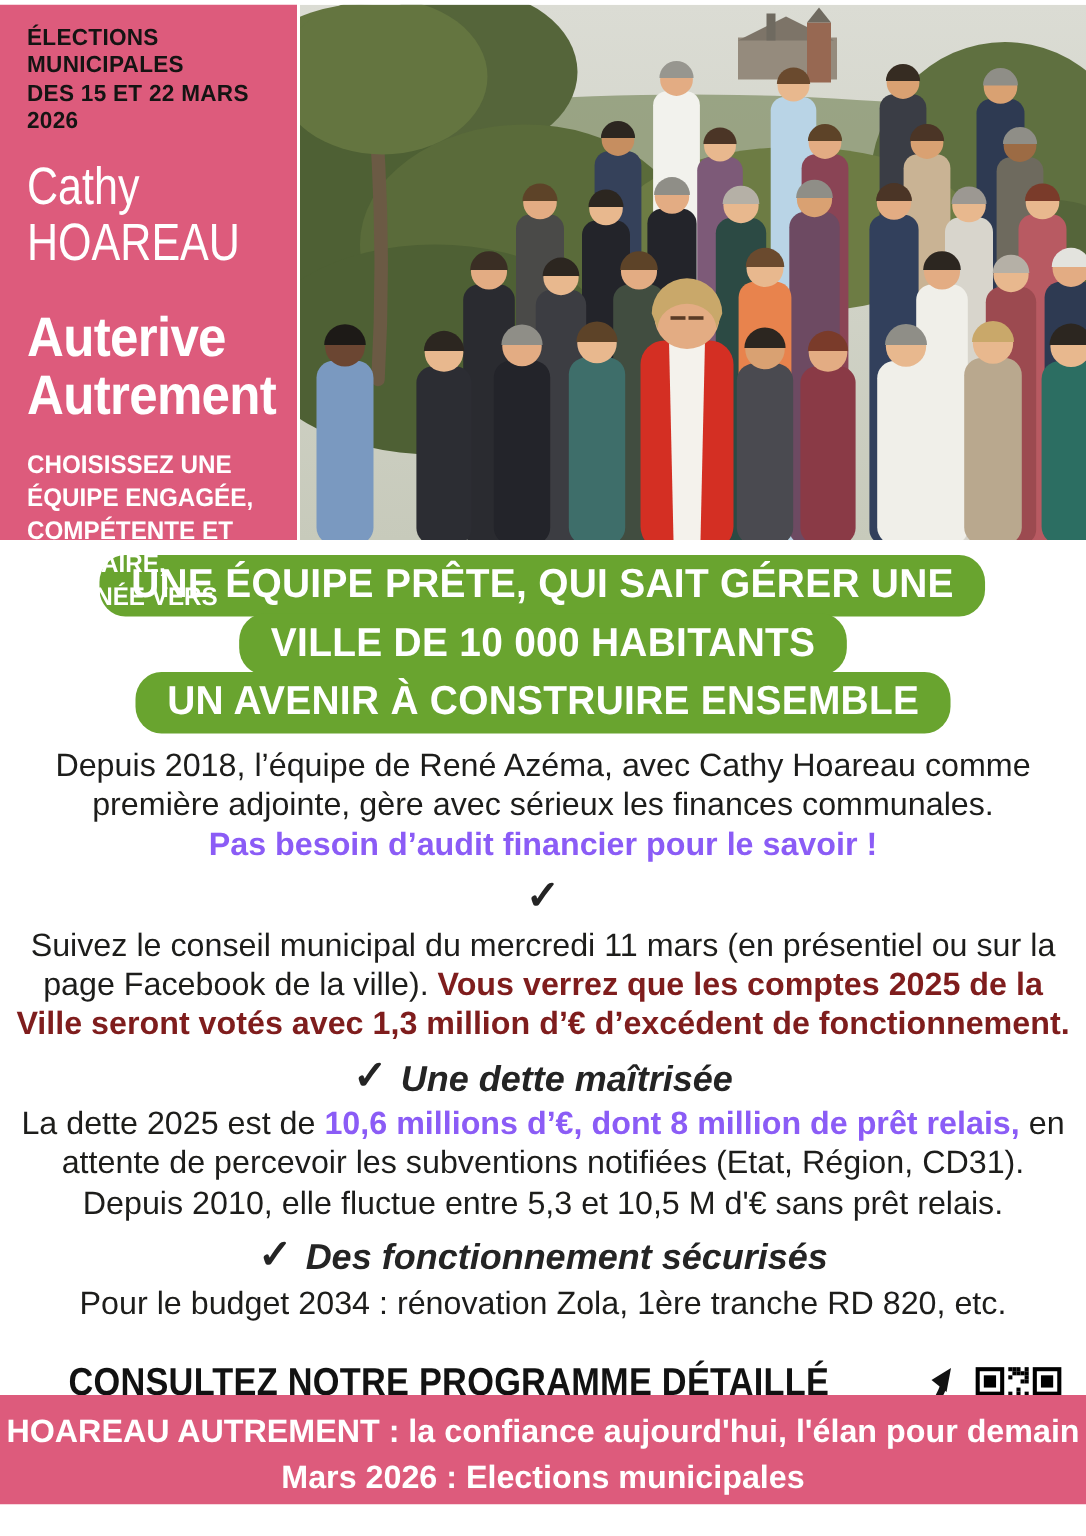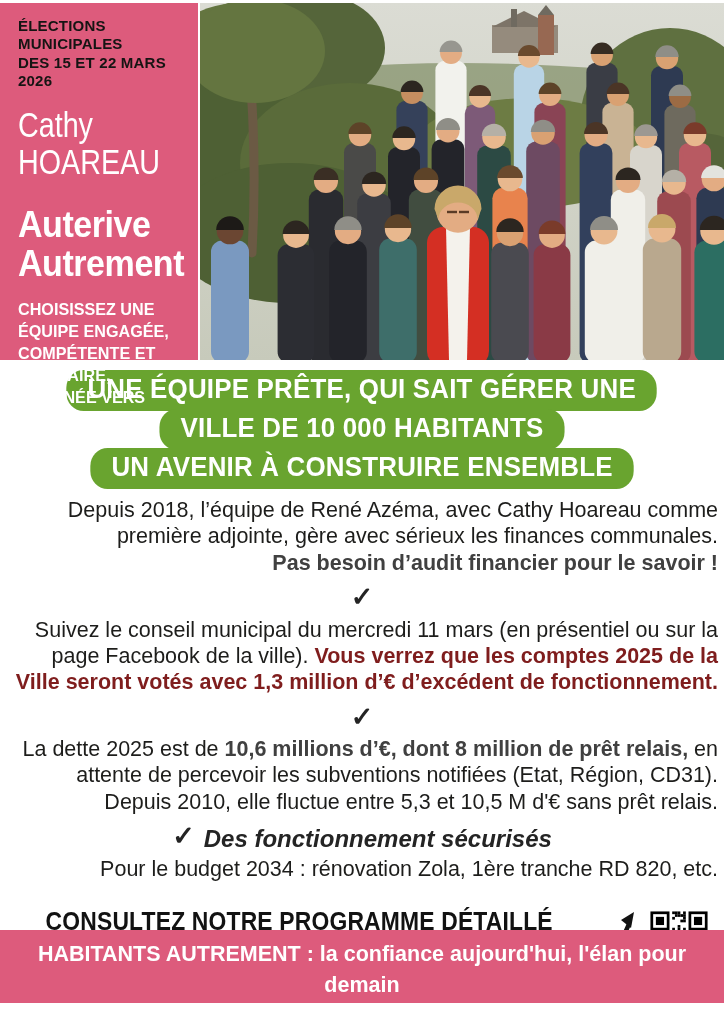--- a/index.html
+++ b/index.html
@@ -16,23 +16,23 @@
   .list-name { margin-top:26px; color:#fff; font-weight:800; font-size:37px; line-height:1.05; letter-spacing:-.5px; transform:scaleX(.92); transform-origin:left top; }
   .slogan { margin-top:15px; color:#fff; font-weight:800; font-size:17px; line-height:1.3; transform:scaleX(.95); transform-origin:left top; }
 
   
   .banner { margin-top:363px; padding-top:4px; text-align:center; position:relative; z-index:1; }
   .pill { display:table; margin:-2px auto 0; background:#69a42f; color:#fff; font-weight:800; font-size:27px; line-height:1.0;
           padding:6px 22px 8px; border-radius:18px; letter-spacing:.2px; transform:scaleX(.96); white-space:nowrap; }
   .pill:first-child { margin-top:0; }
 
   
-  .copy { width:712px; margin:8px auto 0; text-align:right; color:#1d1d1b; font-size:21.5px; line-height:1.23; }
+  .copy { width:712px; margin:8px auto 0; text-align:center; color:#1d1d1b; font-size:21.5px; line-height:1.23; }
   .copy p { margin:0; }
-  .hl-pink { color:#404040; font-weight:700; }
+  .hl-pink { color:#8b5cf6; font-weight:700; }
   .hl-green { color:#7f1d1d; font-weight:700; }
   .sec-head { display:flex; align-items:center; justify-content:center; gap:9px; margin-top:7px; font-size:24px; font-weight:700; font-style:italic; color:#242424; }
   .sec-head .check { font-style:normal; font-weight:700; font-size:27px; transform:translateY(-2px); }
   .intro-hl { margin-top:2px; }
 
   
   .cta { display:flex; align-items:flex-start; justify-content:center; gap:6px; margin-top:24px; }
   .cta-label { font-size:26px; font-weight:900; letter-spacing:.2px; color:#121212; transform:scaleX(.88); white-space:nowrap; }
   .cta-arrow { flex:0 0 auto; margin-left:-14px; }
   .qr { flex:0 0 auto; }
@@ -217,20 +217,21 @@
     <p>Depuis 2018, l’équipe de René Azéma, avec Cathy Hoareau comme première adjointe, gère avec sérieux les finances communales.</p>
     <p class="hl-pink intro-hl">Pas besoin d’audit financier pour le savoir !</p>
 
     <div class="sec-head">
       <span class="check">✓</span>
     </div>
     <p><span>Suivez le conseil municipal du mercredi 11 mars (en présentiel ou sur la page Facebook de la ville). </span><span class="hl-green">Vous verrez que les comptes 2025 de la Ville seront votés avec 1,3 million d’€ d’excédent de fonctionnement.</span></p>
 
     <div class="sec-head">
       <span class="check">✓</span>
+      <span>Une dette maîtrisée</span>
     </div>
     <p><span>La dette 2025 est de </span><span class="hl-pink">10,6 millions d’€, dont 8 million de prêt relais,</span><span> en attente de percevoir les subventions notifiées (Etat, Région, CD31). Depuis 2010, elle fluctue entre 5,3 et 10,5 M d'€ sans prêt relais.</span></p>
 
     <div class="sec-head">
       <span class="check">✓</span>
       <span>Des fonctionnement sécurisés</span>
     </div>
     <p>Pour le budget 2034 : rénovation Zola, 1ère tranche RD 820, etc.</p>
   </div>
 
@@ -367,16 +368,17 @@
         <rect x="48" y="6" width="21" height="21" fill="#000"></rect>
         <rect x="51" y="9" width="15" height="15" fill="#fff"></rect>
         <rect x="54" y="12" width="9" height="9" fill="#000"></rect>
         <rect x="6" y="48" width="21" height="21" fill="#000"></rect>
         <rect x="9" y="51" width="15" height="15" fill="#fff"></rect>
         <rect x="12" y="54" width="9" height="9" fill="#000"></rect>
       </svg>
   </div>
 
   <div class="footer">
-    <div>HABITANTS AUTREMENT : la confiance aujourd'hui, l'élan pour demain</div>
+    <div>HOAREAU AUTREMENT : la confiance aujourd'hui, l'élan pour demain</div>
+    <div>Mars 2026 : Elections municipales</div>
   </div>
 
 </div>
 
 </body></html>

